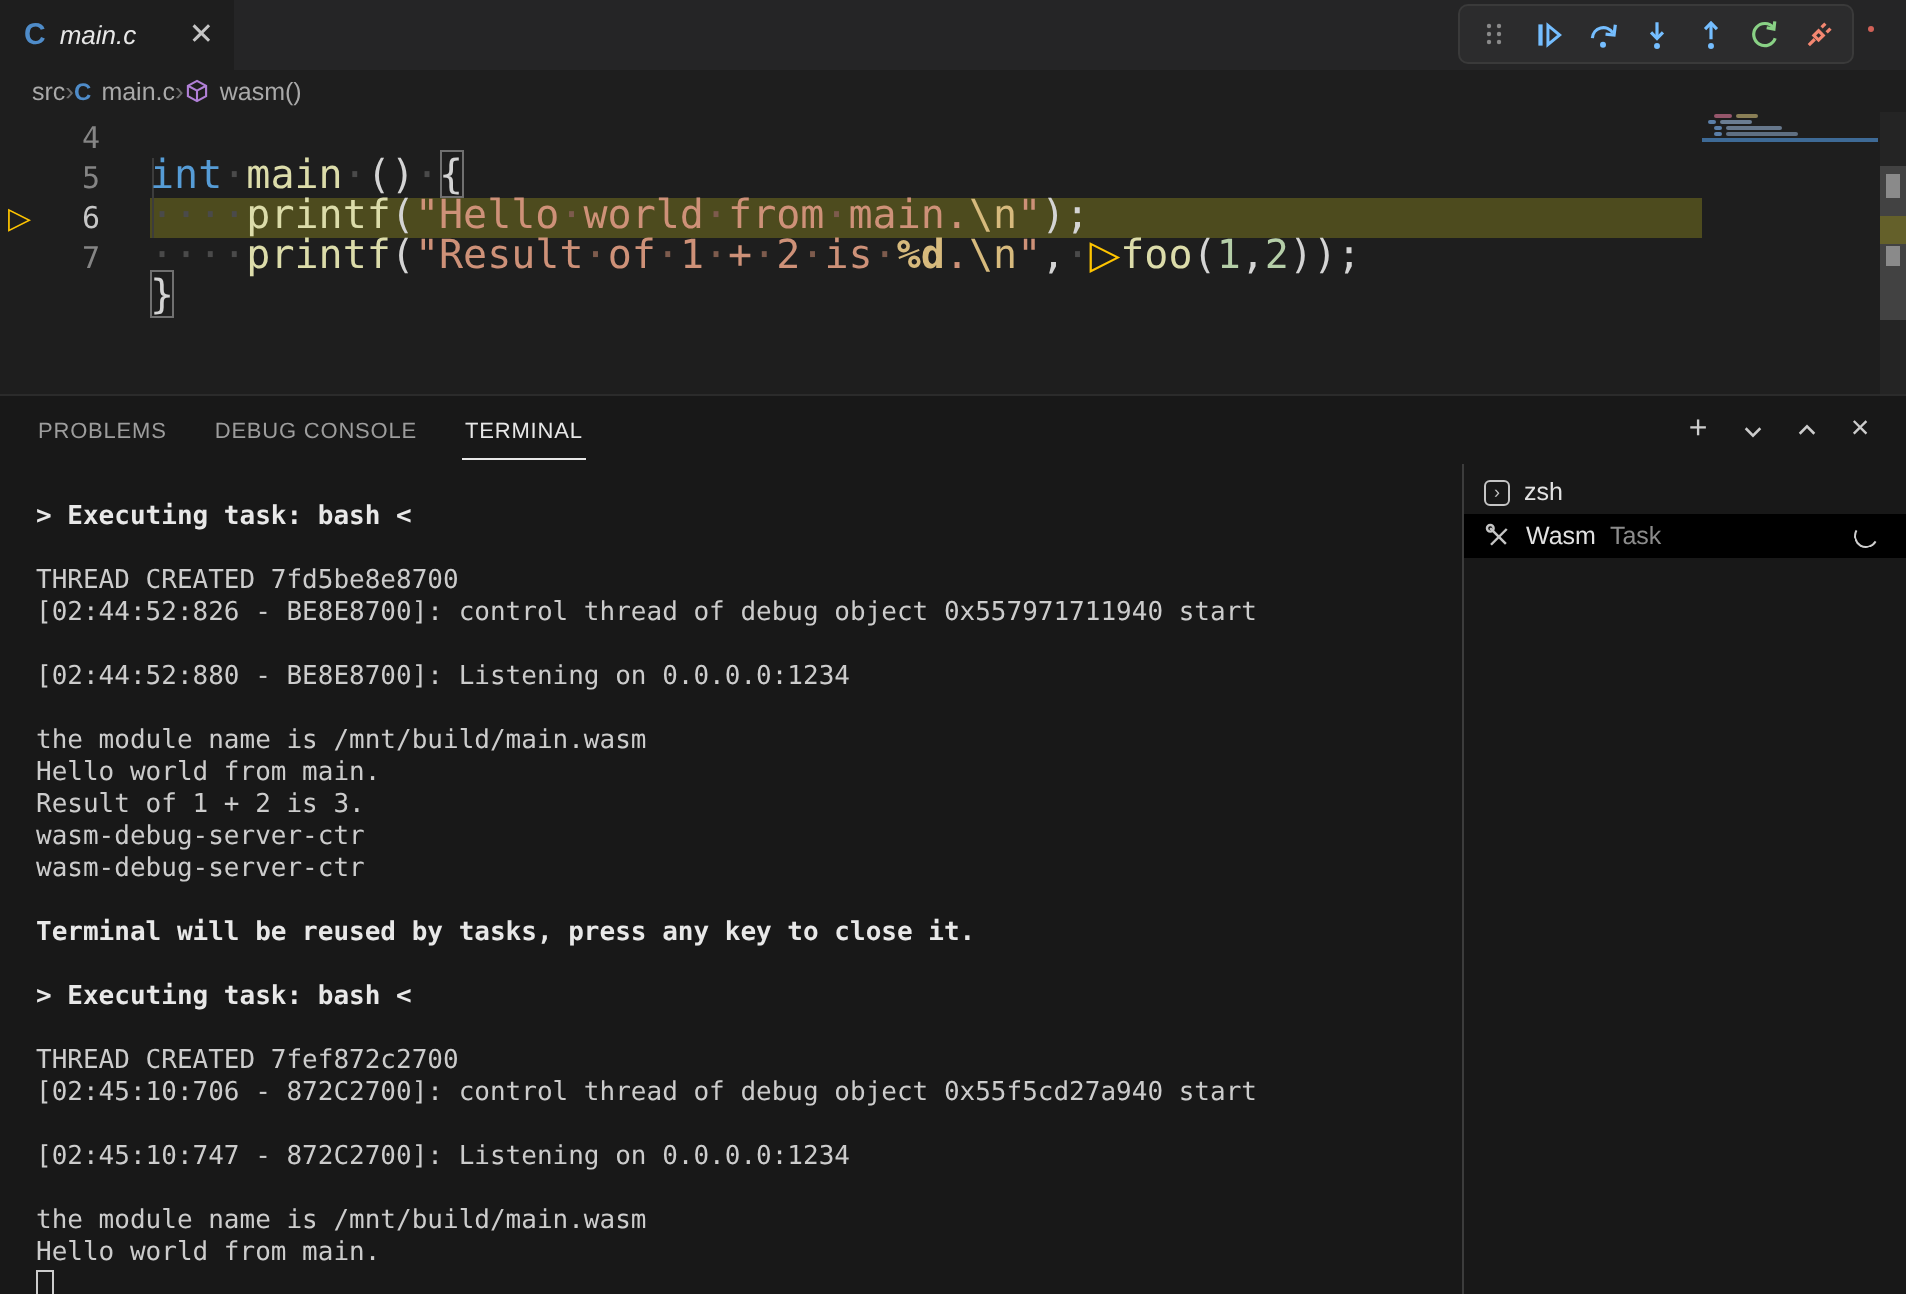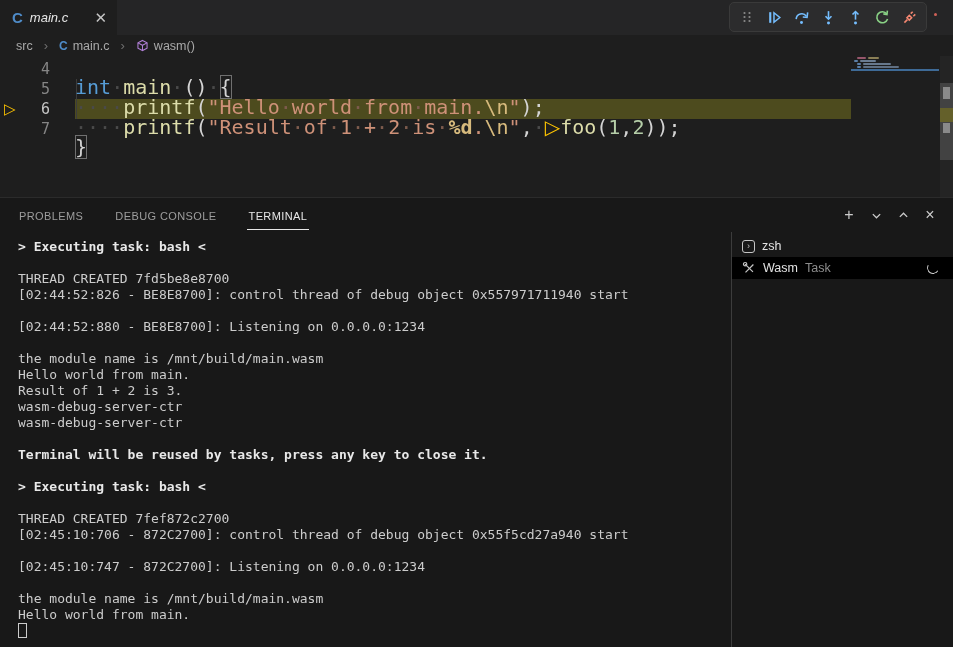--- a/index.html
+++ b/index.html
@@ -10,21 +10,21 @@
   .tab{display:flex;align-items:center;gap:7px;background:#1e1e1e;padding:0 10px 0 12px;width:117px;box-sizing:border-box;}
   .c-icon{color:#4f8cc9;font-weight:bold;font-size:15px;line-height:15px;}
   .tab-title{color:#e7e7e7;font-size:13px;font-style:italic;}
   .tab-close{color:#c5c5c5;font-size:15px;margin-left:auto;cursor:pointer;line-height:15px;}
   .dbg-toolbar{position:absolute;top:2px;right:26px;height:28px;display:flex;align-items:center;gap:9px;
     background:#2c2c2d;border:1px solid #3a3a3a;border-radius:5px;padding:0 8px;}
   .dbg-toolbar .icn{width:18px;height:18px;display:flex;align-items:center;justify-content:center;cursor:pointer;}
   .red-dot{position:absolute;top:13px;right:16px;width:3px;height:3px;border-radius:50%;background:#d16157;}
 
   
-  .breadcrumbs{height:21px;background:#1e1e1e;display:flex;align-items:center;padding-left:16px;gap:11px;
+  .breadcrumbs{height:21px;background:#1e1e1e;display:flex;align-items:center;padding-left:16px;gap:0;
     color:#a9a9a9;font-size:12.5px;text-align:center;}
   .crumb{display:flex;align-items:center;gap:5px;cursor:pointer;}
   .crumb-sep{color:#6e6e6e;font-size:13px;}
   .crumb .c-icon{font-size:12px;line-height:12px;}
 
   
   .editor{position:relative;height:141px;background:#1e1e1e;}
   .hl-bar{position:absolute;left:75px;top:43px;width:776px;height:20px;background:#4d4b1e;}
   .indent-guide{position:absolute;left:76px;top:23px;width:1px;height:40px;background:#3c3c3c;}
   .gutter-arrow{position:absolute;left:4px;top:44px;height:20px;color:#ffc500;font-weight:bold;
@@ -46,28 +46,28 @@
   .mm-seg{height:2px;border-radius:1px;}
   .mm-line{position:absolute;top:12px;left:0;width:88px;height:2px;background:#3e6a96;}
   .scrollbar{position:absolute;top:0;right:0;bottom:0;width:13px;background:#242424;}
   .sb-slider{position:absolute;top:27px;left:0;width:13px;height:77px;background:#424242;}
   .sb-mark-grey1{position:absolute;top:31px;left:3px;width:7px;height:12px;background:#8a8a8a;}
   .sb-mark-line{position:absolute;top:52px;left:0;width:13px;height:14px;background:#64602a;}
   .sb-mark-grey2{position:absolute;top:67px;left:3px;width:7px;height:10px;background:#8a8a8a;}
 
   
   .panel{position:relative;height:450px;background:#181818;border-top:1px solid #2b2b2b;box-sizing:border-box;}
-  .panel-header{position:relative;height:34px;display:flex;align-items:center;padding-left:17px;gap:28px;}
+  .panel-header{position:relative;height:34px;display:flex;align-items:center;padding-left:17px;gap:20px;}
   .ptab{font-size:11px;letter-spacing:.4px;color:#9d9d9d;padding:9px 2px 7px;cursor:pointer;border-bottom:1px solid transparent;}
   .ptab.active{color:#e7e7e7;border-bottom-color:#e7e7e7;}
   .panel-actions{position:absolute;right:14px;top:0;height:34px;display:flex;align-items:center;gap:9px;color:#cccccc;}
   .pa{width:18px;height:18px;display:flex;align-items:center;justify-content:center;cursor:pointer;font-size:16px;}
   .panel-body{display:flex;height:415px;}
   .term-out{flex:1;padding:7px 0 0 18px;color:#cccccc;font-family:"DejaVu Sans Mono",monospace;
-    font-size:13px;line-height:16px;white-space:pre;overflow:hidden;}
+    font-size:13px;line-height:16px;white-space:pre;overflow:hidden;margin-top:12px;}
   .tline{height:16px;}
   .tline.bold{font-weight:bold;color:#e8e8e8;}
   .term-cursor{display:inline-block;width:7px;height:13px;border:1px solid #cccccc;vertical-align:-2px;}
   .term-sidebar{width:222px;border-left:1px solid #3c3c3c;box-sizing:border-box;padding-top:3px;}
   .trow{height:22px;display:flex;align-items:center;gap:7px;padding-left:10px;color:#cccccc;font-size:12.5px;cursor:pointer;position:relative;}
   .trow.selected{background:#000000;}
   .trow .t-label{color:#e2e2e2;}
   .trow .t-badge{color:#8c8c8c;}
   .term-glyph{width:13px;height:13px;border:1px solid #c5c5c5;border-radius:3px;display:flex;
     align-items:center;justify-content:center;color:#c5c5c5;font-size:9px;line-height:9px;box-sizing:border-box;}

